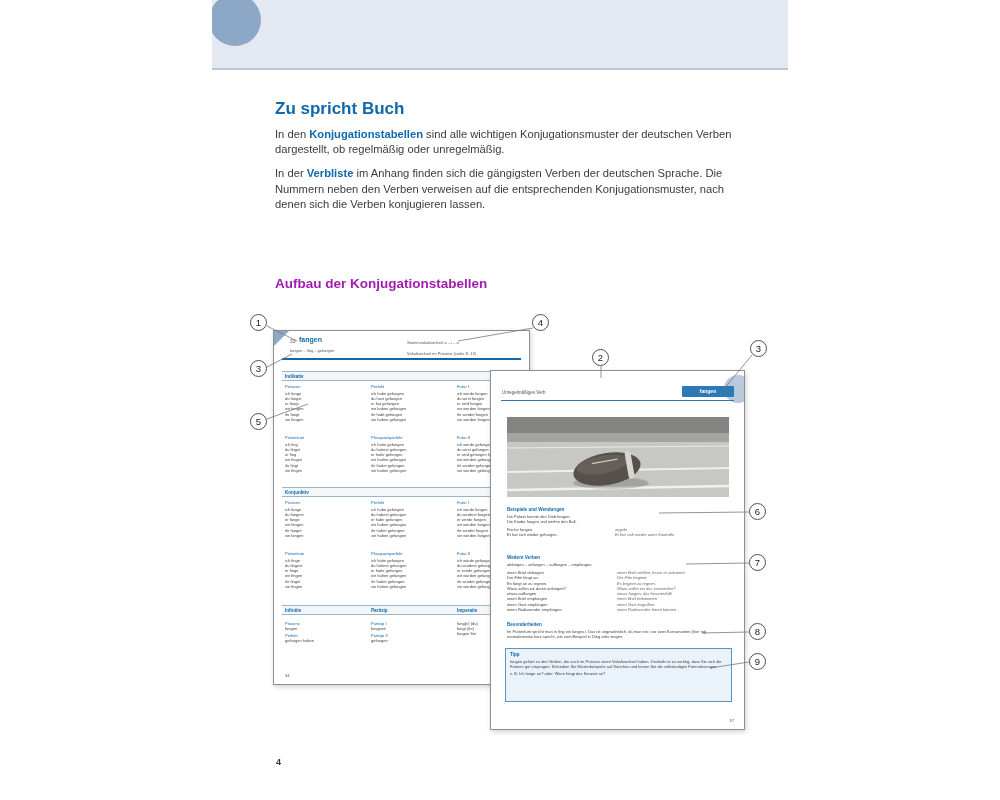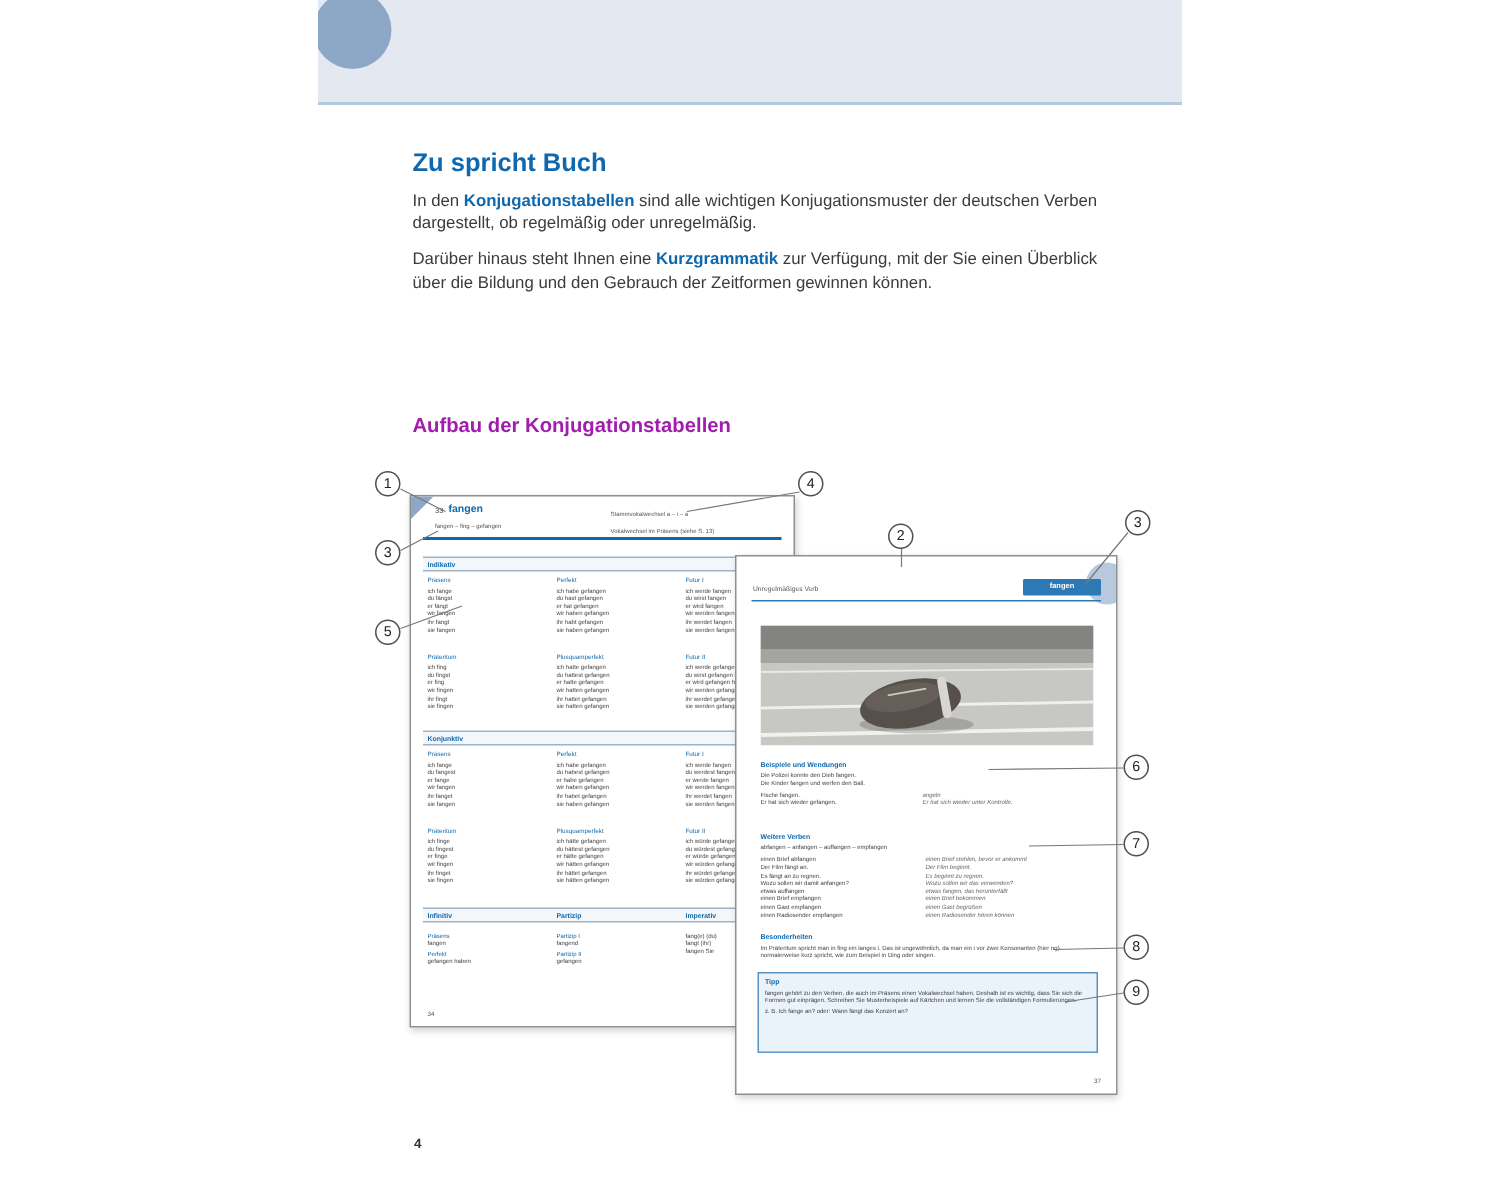--- a/index.html
+++ b/index.html
@@ -89,21 +89,21 @@
 <div class="sheet">
 
   <div class="top-band">
     <div class="deco-circle"></div>
   </div>
 
   <h1 class="title">Zu spricht Buch</h1>
 
   <div class="intro-text">
     <p><span>In den </span><span class="hl">Konjugationstabellen</span><span> sind alle wichtigen Konjugationsmuster der deutschen Verben dargestellt, ob regelmäßig oder unregelmäßig.</span></p>
-    <p><span>Darüber hinaus steht Ihnen eine </span><span class="hl">Kurzgrammatik</span><span> zur Verfügung, mit der Sie einen Überblick über die Bildung und den Gebrauch der Zeitformen gewinnen können.</span></p>
+    <p><span>In der </span><span class="hl">Verbliste</span><span> im Anhang finden sich die gängigsten Verben der deutschen Sprache. Die Nummern neben den Verben verweisen auf die entsprechenden Konjugationsmuster, nach denen sich die Verben konjugieren lassen.</span></p>
   </div>
 
   <h2 class="sub">Aufbau der Konjugationstabellen</h2>
 
   <div class="pagenum-main">4</div>
 </div>
 
 <div class="mini mini-left">
   <div class="corner-tri"></div>
   <div class="ml-num">33</div>

